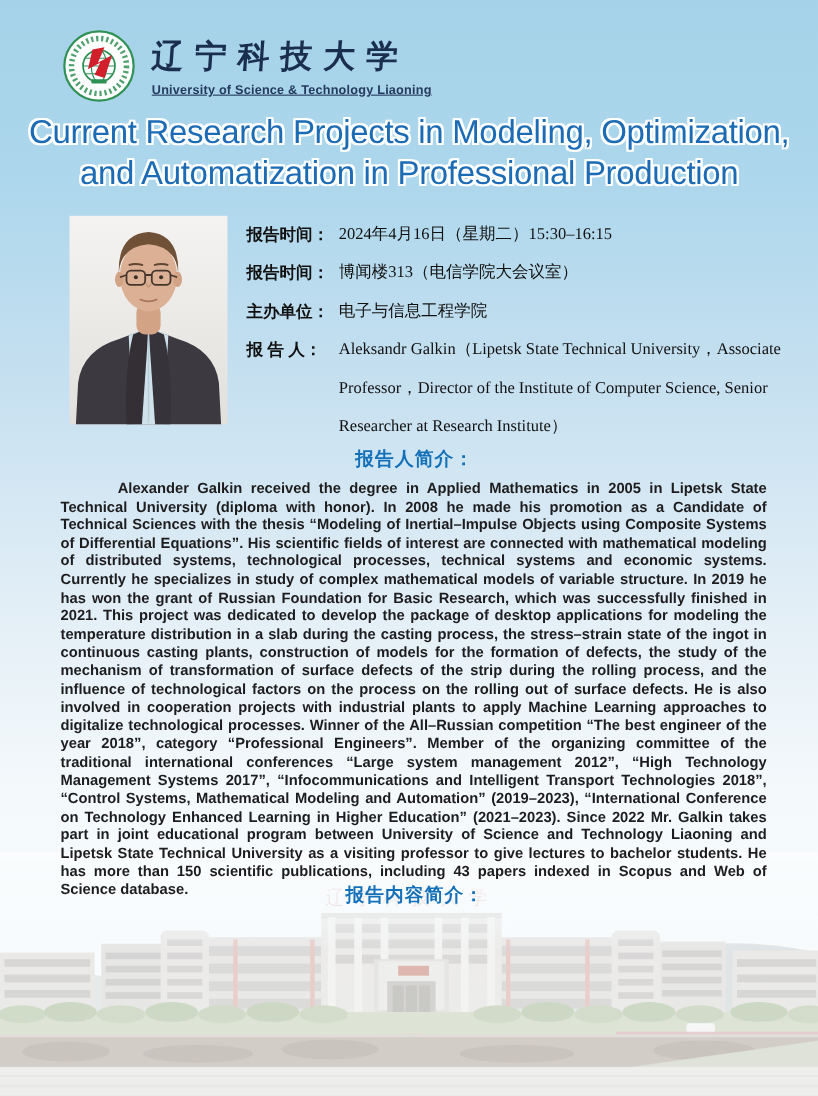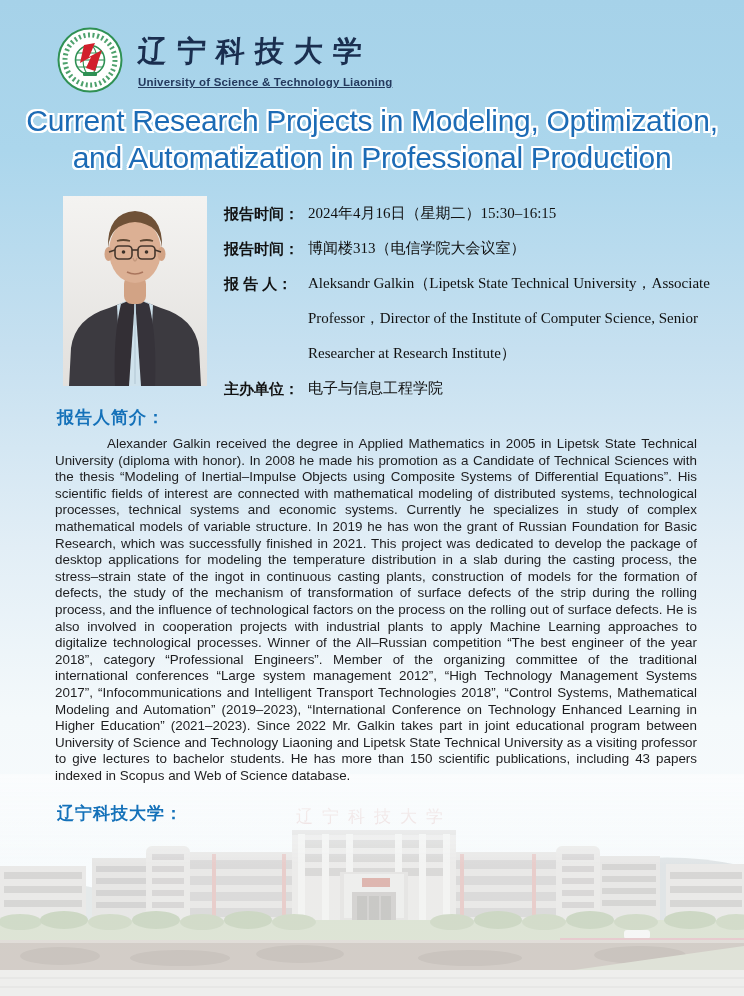--- a/index.html
+++ b/index.html
@@ -25,22 +25,22 @@
   .info-section { position:absolute; top:196px; left:63px; width:650px; display:flex; z-index:2; }
   .photo { width:144px; height:190px; flex:none; }
   .info-rows { margin-left:17px; flex:1; font-size:15px; color:#111; padding-top:0; }
   .info-row { display:flex; line-height:35px; }
   .info-label { font-weight:bold; flex:none; width:84px; white-space:pre; }
   .info-value { flex:1;font-family:Liberation Serif, serif; }
   
   .section { position:absolute; left:55px; width:642px; z-index:2; }
   .bio-section { top:406px; }
   .content-section { top:802px; }
-  .section-heading { font-size:17px; font-weight:bold; color:#1471b9; letter-spacing:1px; margin-left:2px; }
-  .body-text { margin-top:7px; font-size:13.4px; line-height:16.6px; color:#1d1d1f; text-align:justify; text-indent:52px; }
+  .section-heading { font-size:17px; font-weight:bold; color:#1471b9; letter-spacing:1px; margin-left:2px;text-align:center; }
+  .body-text { margin-top:7px; font-size:13.4px; line-height:16.6px; color:#1d1d1f; text-align:justify; text-indent:52px;font-weight:bold; }
 </style>
 </head>
 <body>
 
 <div class="poster">
 
   <svg class="campus" viewBox="0 0 744 222" aria-hidden="true">
     <defs>
       <linearGradient id="fadeG" x1="0" y1="0" x2="0" y2="1">
         <stop offset="0" stop-color="#fafcfd" stop-opacity="1"></stop>
@@ -222,32 +222,32 @@
     <div class="info-rows">
       <div class="info-row">
         <span class="info-label">报告时间：</span>
         <span class="info-value">2024年4月16日（星期二）15:30–16:15</span>
       </div>
       <div class="info-row">
         <span class="info-label">报告时间：</span>
         <span class="info-value">博闻楼313（电信学院大会议室）</span>
       </div>
       <div class="info-row">
+        <span class="info-label">主办单位：</span>
+        <span class="info-value">电子与信息工程学院</span>
+      </div>
+      <div class="info-row">
         <span class="info-label">报 告 人：</span>
         <span class="info-value">Aleksandr Galkin（Lipetsk State Technical University，Associate Professor，Director of the Institute of Computer Science, Senior Researcher at Research Institute）</span>
-      </div>
-      <div class="info-row">
-        <span class="info-label">主办单位：</span>
-        <span class="info-value">电子与信息工程学院</span>
       </div>
     </div>
   </div>
 
   <div class="section bio-section">
     <div class="section-heading">报告人简介：</div>
     <div class="body-text">Alexander Galkin received the degree in Applied Mathematics in 2005 in Lipetsk State Technical University (diploma with honor). In 2008 he made his promotion as a Candidate of Technical Sciences with the thesis “Modeling of Inertial–Impulse Objects using Composite Systems of Differential Equations”. His scientific fields of interest are connected with mathematical modeling of distributed systems, technological processes, technical systems and economic systems. Currently he specializes in study of complex mathematical models of variable structure. In 2019 he has won the grant of Russian Foundation for Basic Research, which was successfully finished in 2021. This project was dedicated to develop the package of desktop applications for modeling the temperature distribution in a slab during the casting process, the stress–strain state of the ingot in continuous casting plants, construction of models for the formation of defects, the study of the mechanism of transformation of surface defects of the strip during the rolling process, and the influence of technological factors on the process on the rolling out of surface defects. He is also involved in cooperation projects with industrial plants to apply Machine Learning approaches to digitalize technological processes. Winner of the All–Russian competition “The best engineer of the year 2018”, category “Professional Engineers”. Member of the organizing committee of the traditional international conferences “Large system management 2012”, “High Technology Management Systems 2017”, “Infocommunications and Intelligent Transport Technologies 2018”, “Control Systems, Mathematical Modeling and Automation” (2019–2023), “International Conference on Technology Enhanced Learning in Higher Education” (2021–2023). Since 2022 Mr. Galkin takes part in joint educational program between University of Science and Technology Liaoning and Lipetsk State Technical University as a visiting professor to give lectures to bachelor students. He has more than 150 scientific publications, including 43 papers indexed in Scopus and Web of Science database.</div>
   </div>
 
   <div class="section content-section">
-    <div class="section-heading">辽宁科技大学：</div>
+    <div class="section-heading">报告内容简介：</div>
   </div>
 
 </div>
 
 </body></html>

